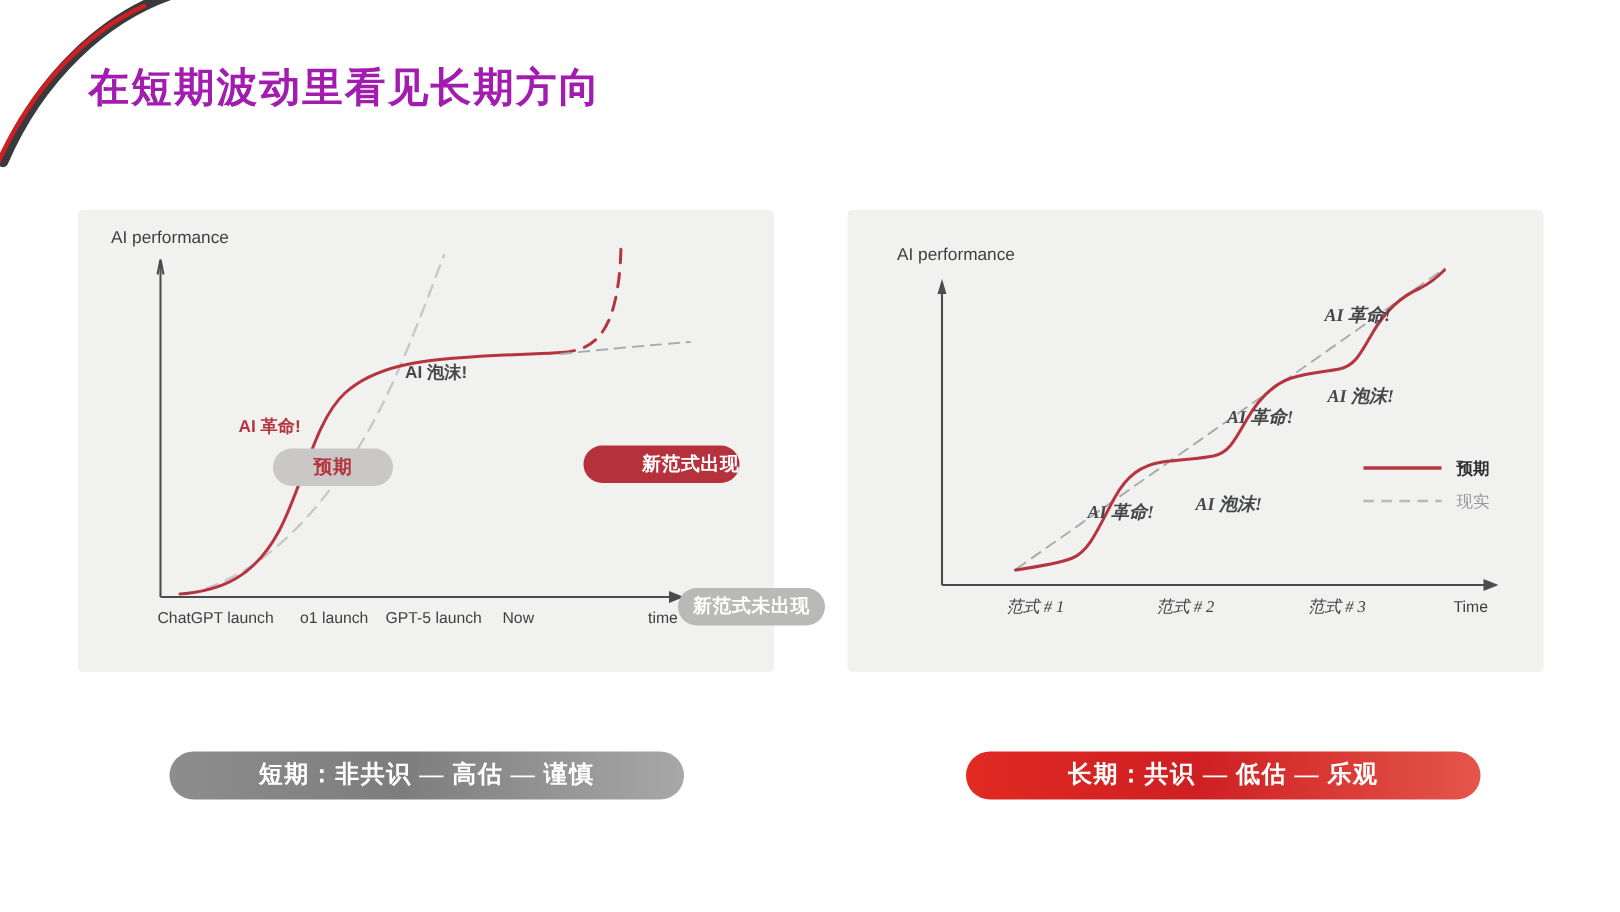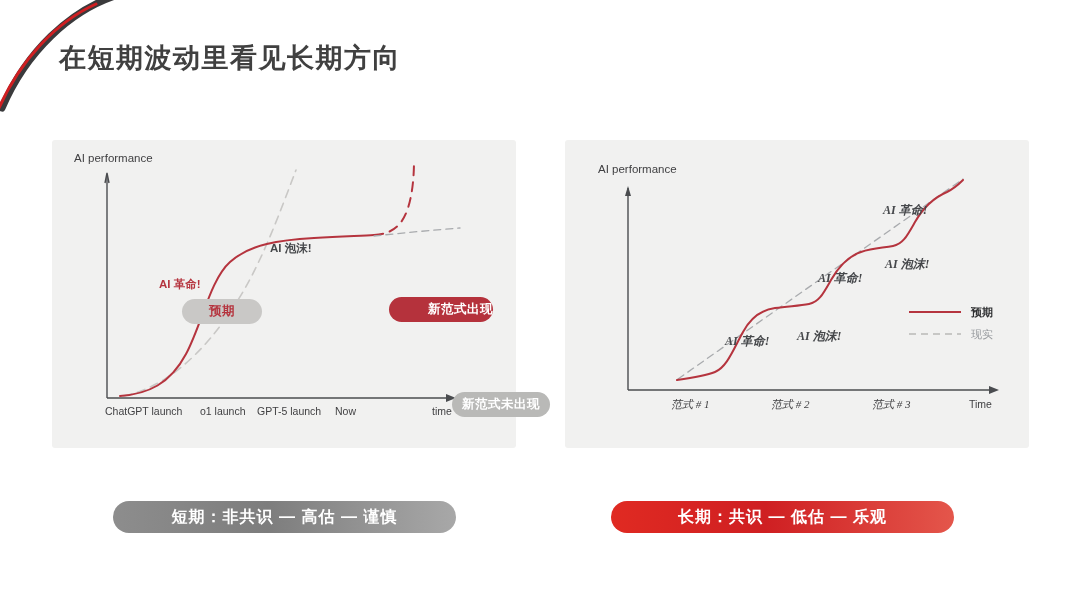--- a/index.html
+++ b/index.html
@@ -26,21 +26,21 @@
     pointer-events: none;
   }
 
   
   .page-title {
     position: absolute;
     left: 59px;
     top: 40px;
     font-size: 27px;
     font-weight: bold;
-    color: #404040;
+    color: #a21caf;
     letter-spacing: 1.5px;
     white-space: nowrap;
   }
 
   
   .panel {
     position: absolute;
     background: #f1f1f0;
     border-radius: 3px;
   }
@@ -90,27 +90,28 @@
     position: absolute;
     height: 32px;
     line-height: 32px;
     border-radius: 16px;
     color: #ffffff;
     font-size: 16px;
     font-weight: bold;
     text-align: center;
     letter-spacing: 1px;
     white-space: nowrap;
+    font-family: Liberation Serif, serif;
   }
   #caption-left {
     left: 113px; top: 501px; width: 343px;
     background: linear-gradient(to right, #8d8d8d 0%, #7d7d7d 45%, #a8a8a8 100%);
   }
   #caption-right {
-    left: 611px; top: 501px; width: 343px;
+    left: 644px; top: 501px; width: 343px;
     background: linear-gradient(to right, #e02a22 0%, #cf1f22 45%, #e4564b 100%);
   }
 </style>
 </head>
 <body>
 
 <svg class="swoosh" viewBox="0 0 190 150">
   <path d="M 118 -5 C 70 10 26 52 2 108" stroke="#3a3a3c" stroke-width="7" fill="none" stroke-linecap="round"></path>
   <path d="M 96 4 C 56 22 20 60 -2 110" stroke="#cf1f22" stroke-width="3" fill="none" stroke-linecap="round"></path>
 </svg>

